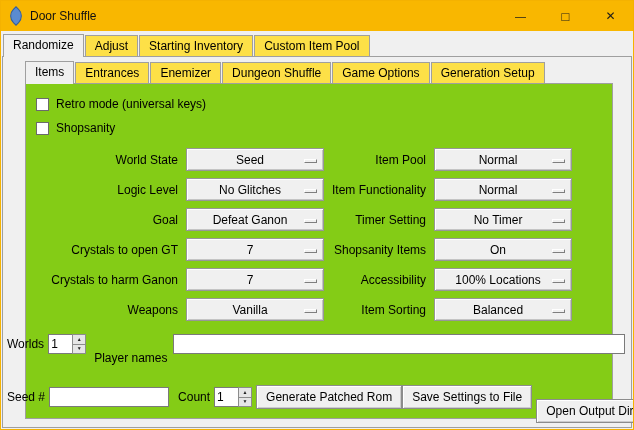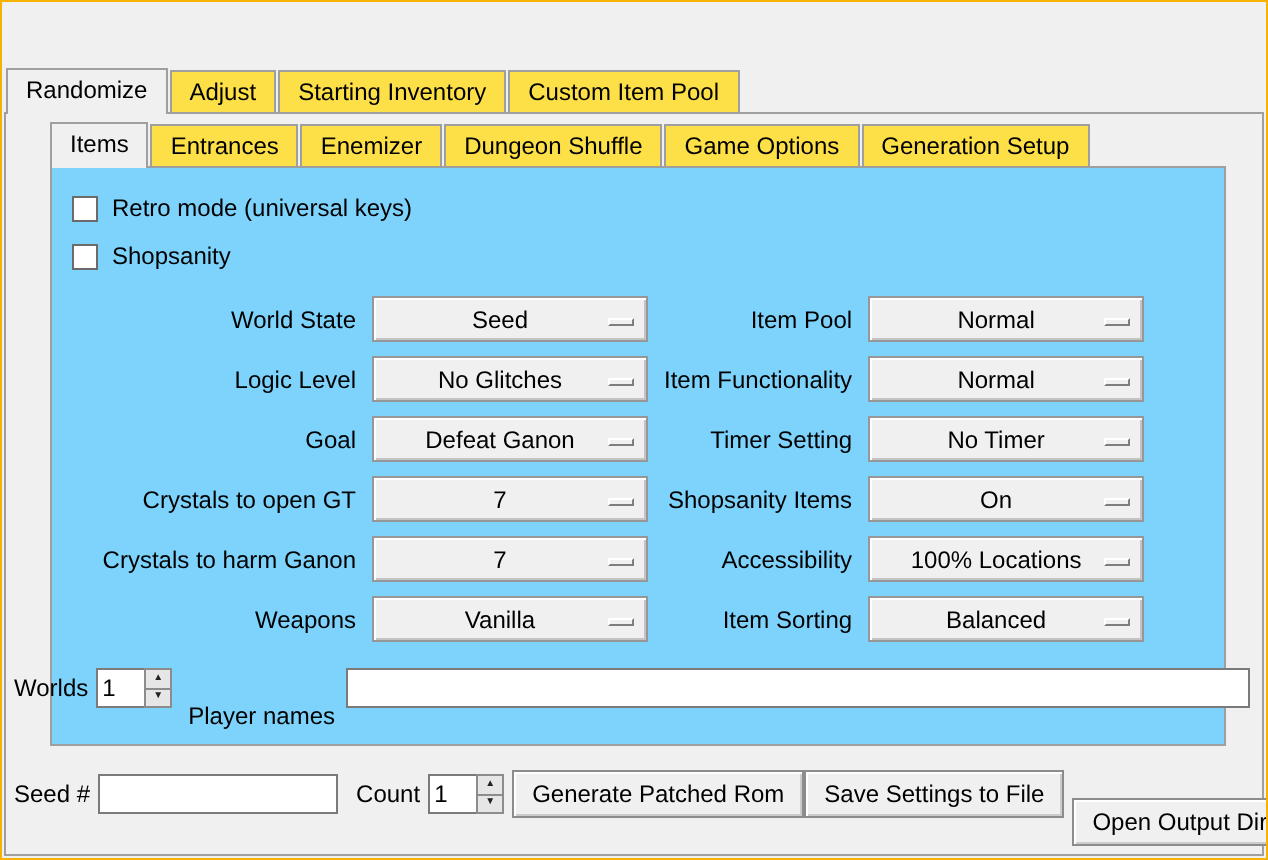--- a/index.html
+++ b/index.html
@@ -48,22 +48,22 @@
     flex:1; position:relative;
     border:1px solid #9f9f9f;
     margin:0 1px 1px 1px;
     background:#f0f0f0;
     padding-top:4px;
   }
   .tabbar2 { margin-left:22px; }
   .pane2 {
     margin:0 18px 0 22px;
     border:1px solid #9f9f9f;
-    background:#7dd3fc;
-    height:290px;
+    background:#84cc16;
+    height:336px;
     padding:8px 0 0 6px;
   }
   
   .check-row { display:flex; align-items:center; height:24px; padding-left:4px; }
   .checkbox {
     width:13px; height:13px; background:#fff;
     border:1px solid #6b6b6b; margin-right:7px; flex:0 0 auto;
   }
   
   .grid {
@@ -126,20 +126,34 @@
   .mlS { margin-left:4px;margin-top:28px; }
   .flex1 { flex:1; }
   .seed-entry { width:120px; margin-left:4px; }
   .names-entry { flex:1; margin-left:5px; margin-right:2px; }
 </style>
 </head>
 <body>
 
 <div class="window">
 
+  <div class="titlebar">
+    <div class="app-icon"></div>
+    <span class="title-text">Door Shuffle</span>
+    <div class="cap-spacer"></div>
+    <div class="cap-btn">
+      <span class="g-min">—</span>
+    </div>
+    <div class="cap-btn">
+      <span class="g-max">□</span>
+    </div>
+    <div class="cap-btn">
+      <span class="g-close">✕</span>
+    </div>
+  </div>
 
   <div class="body">
 
     <div class="tabbar">
       <div class="tab selected">Randomize</div>
       <div class="tab">Adjust</div>
       <div class="tab">Starting Inventory</div>
       <div class="tab">Custom Item Pool</div>
     </div>
 

